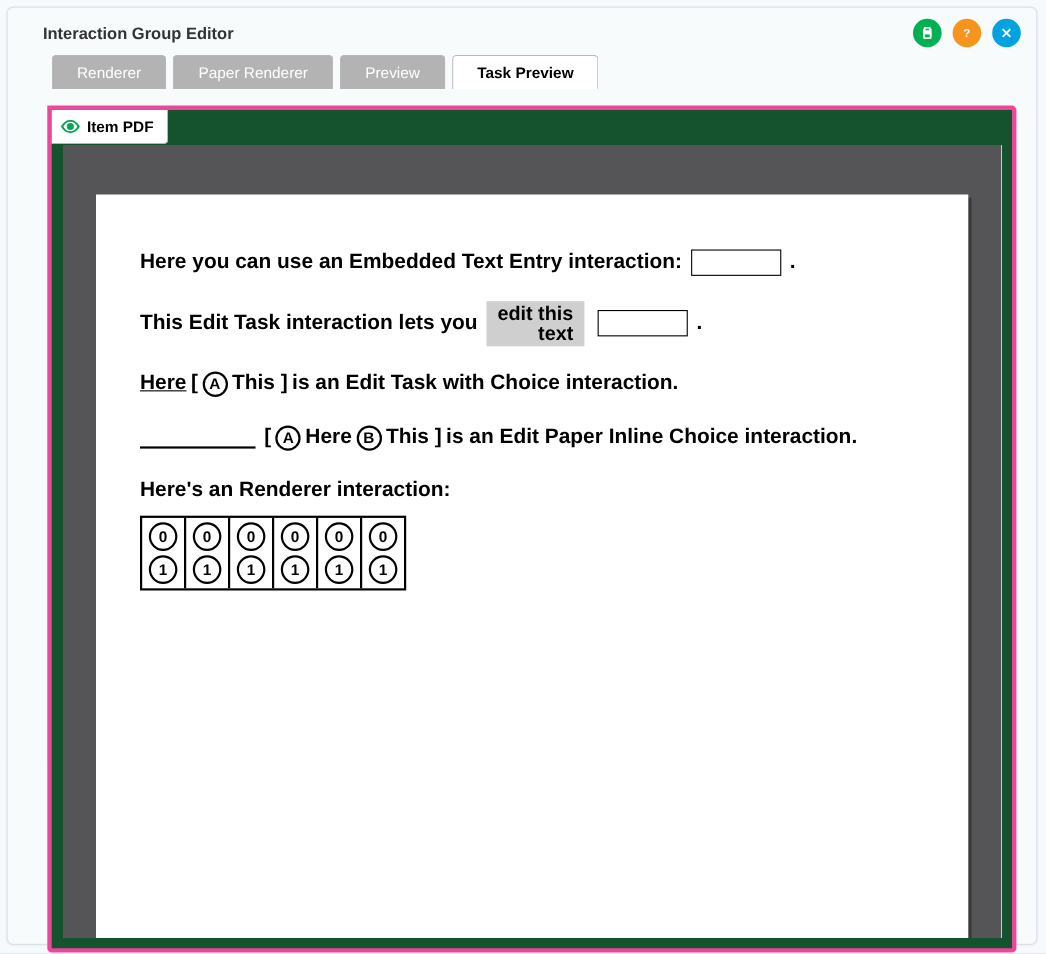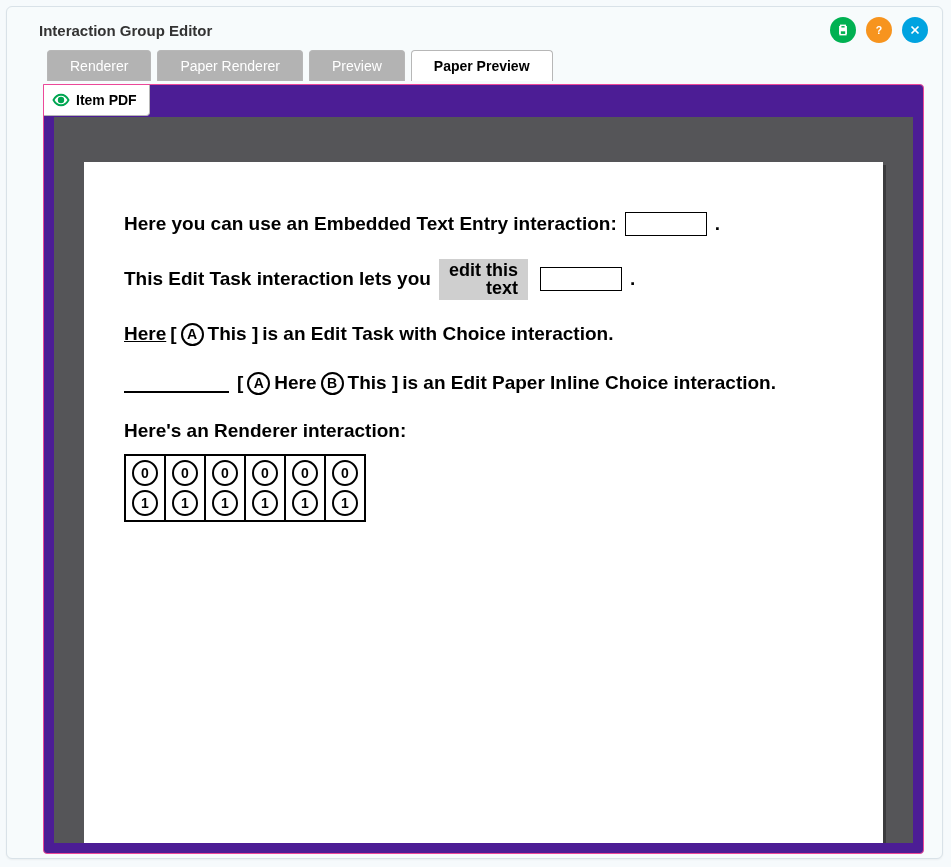--- a/index.html
+++ b/index.html
@@ -61,26 +61,26 @@
     border-bottom: none;
     border-top-left-radius: 4px;
     border-top-right-radius: 4px;
     cursor: pointer;
     position: relative;
     top: 1px;
   }
   .tab.inactive { background: #b3b3b3; color: #fff; }
   .tab.active   { background: #fff; color: #000; font-weight: bold; border-color: #b7b7b7; z-index: 2; }
   .content-frame {
-    margin: 4px 18px 18px 18px;
-    border: 1px solid #ec4899;
+    margin: 16px 18px 18px 18px;
+    border: 4px solid #ec4899;
     border-top-right-radius: 4px;
     border-bottom-left-radius: 4px;
     border-bottom-right-radius: 4px;
-    background: #4c1d95;
+    background: #14532d;
     height: 770px;
     box-sizing: border-box;
     position: relative;
     overflow: hidden;
   }
   .item-pdf-btn {
     position: absolute;
     top: 0;
     left: -1px;
     padding: 6px 12px 6px 8px;
@@ -216,21 +216,21 @@
         <line x1="6" y1="6" x2="18" y2="18"></line>
           <line x1="18" y1="6" x2="6" y2="18"></line>
       </svg>
     </div>
   </div>
 
   <div class="tabs">
     <div class="tab inactive">Renderer</div>
     <div class="tab inactive">Paper Renderer</div>
     <div class="tab inactive">Preview</div>
-    <div class="tab active">Paper Preview</div>
+    <div class="tab active">Task Preview</div>
   </div>
 
   <div class="content-frame">
     <div class="item-pdf-btn">
       <span class="eye-icon">
         <svg viewBox="0 0 24 24" fill="none" stroke="currentColor" stroke-width="2.5">
           <path d="M2 12s3.5-7 10-7 10 7 10 7-3.5 7-10 7S2 12 2 12z"></path>
           <circle cx="12" cy="12" r="3" fill="currentColor"></circle>
         </svg>
       </span>

